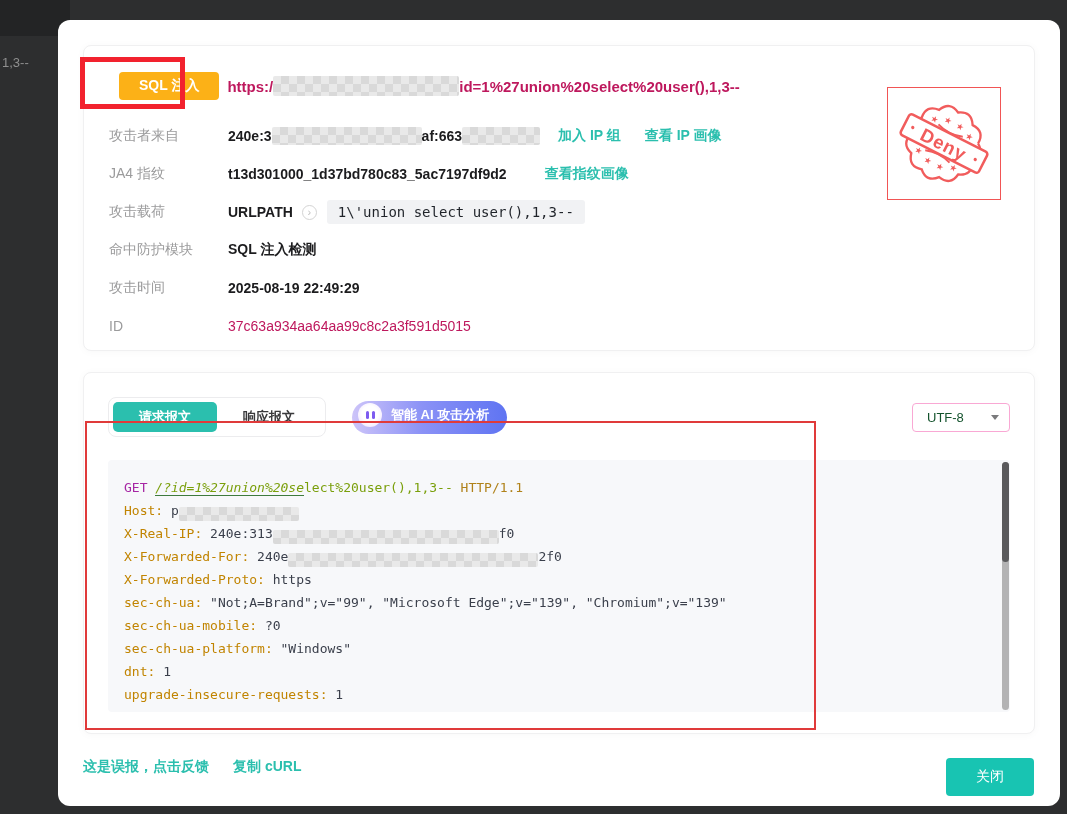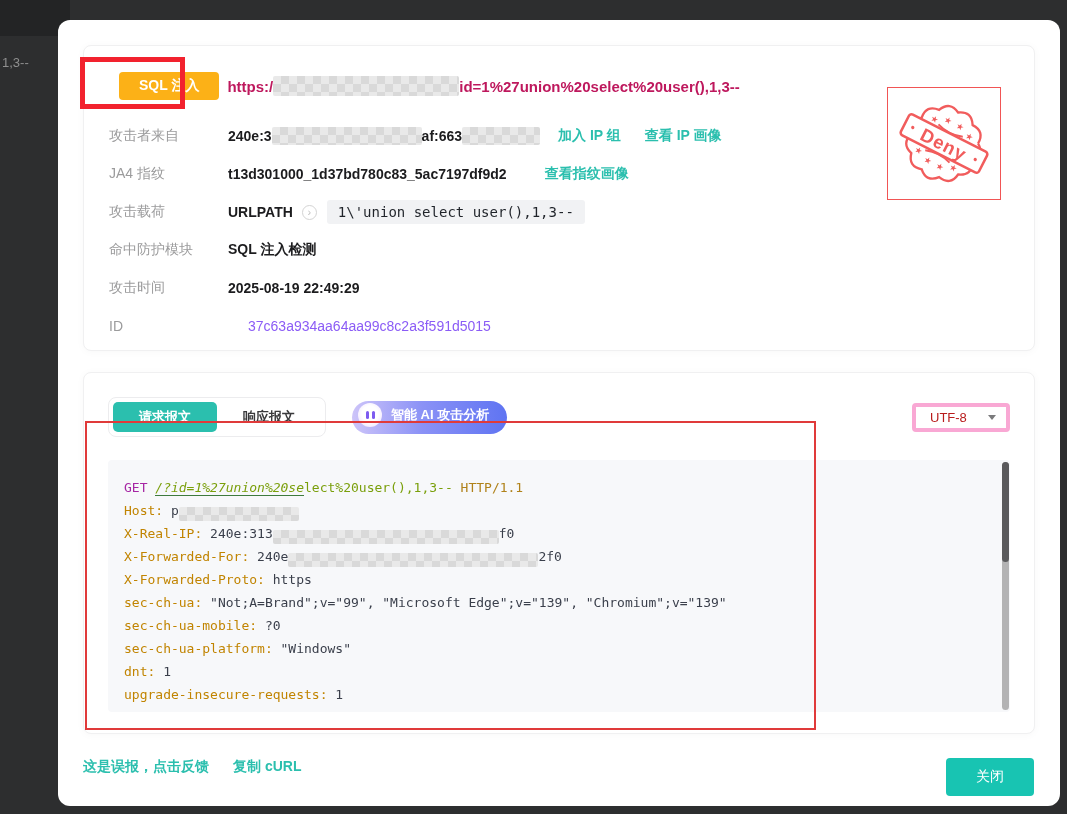--- a/index.html
+++ b/index.html
@@ -21,21 +21,21 @@
   
   .url-row { display:flex; align-items:center; margin-left:10px; margin-top:2px; }
   .sql-badge { background:#fcb117; color:#fff; font-weight:bold; font-size:14px;
                padding:5px 20px; border-radius:4px; white-space:nowrap; }
   .url-text { font-size:15px; font-weight:700; color:#be185d; margin-left:8px; display:flex; align-items:center; white-space:nowrap; }
 
   .detail-rows { margin-top:17px; }
   .d-row { display:flex; align-items:center; height:38px; font-size:14px; }
   .d-label { width:119px; flex:0 0 119px; color:#9b9b9c; }
   .d-value { display:flex; align-items:center; color:#1c1c1e; font-weight:600; white-space:nowrap; }
-  .d-value.normal { font-weight:400; color:#8b5cf6;margin-left:20px; }
+  .d-value.normal { font-weight:400; color:#be185d; }
 
   .redact { display:inline-block; height:18px; border-radius:2px; vertical-align:middle;
             background:
               linear-gradient(45deg,#d9d9d9 25%,transparent 25%,transparent 75%,#d9d9d9 75%),
               linear-gradient(45deg,#d9d9d9 25%,#e9e9e9 25%,#e9e9e9 75%,#d9d9d9 75%);
             background-size:16px 16px; background-position:0 0,8px 8px; }
   .url-text .redact { width:186px; height:20px; }
 
   .link { color:#2bbfae; font-weight:700; font-size:14px; text-decoration:none; cursor:pointer; }
   .gap24 { margin-left:24px; } .gap18 { margin-left:18px; }
@@ -57,22 +57,22 @@
 
   .ai-btn { margin-left:26px; display:flex; align-items:center; height:33px; padding:0 18px 4px 6px;
             border-radius:17px; background:linear-gradient(90deg,#cdc4f9 0%,#8b92f6 45%,#5f74f2 100%);
             color:#fff; font-size:13px; font-weight:700; cursor:pointer; white-space:nowrap; }
   .ai-ico { width:24px; height:24px; border-radius:50%; margin-right:9px;
             background:radial-gradient(circle at 50% 45%,#ffffff 45%,#ead9ff 100%);
             display:flex; align-items:center; justify-content:center; }
   .ai-face { width:3px; height:8px; background:#7d5bf0; border-radius:2px; box-shadow:6px 0 0 #7d5bf0; margin-left:-6px; }
 
   .enc-select { margin-left:auto; display:flex; align-items:center; justify-content:space-between;
-                width:98px; height:29px; border:4px solid #f9a8d4; border-radius:4px;
-                padding:0 10px 0 14px; font-size:13px; color:#b91c1c; cursor:pointer; }
+                width:98px; height:29px; border:1px solid #f9a8d4; border-radius:4px;
+                padding:0 10px 0 14px; font-size:13px; color:#14532d; cursor:pointer; }
   .caret { width:0; height:0; border-left:4px solid transparent; border-right:4px solid transparent; border-top:5px solid #7a7a7c; }
 
   .code-area { position:relative; margin-top:23px; height:252px; background:#f7f8fa; border-radius:4px;
                padding:16px 20px 0 16px; overflow:hidden; }
   .code-line { font-family:"DejaVu Sans Mono",monospace; font-size:13px; line-height:23px; white-space:pre; }
   .code-line .method { color:#a626a4; }
   .code-line .path   { color:#7a9f0b; }
   .code-line .u      { border-bottom:1px solid #3e7a3e;font-style:italic; }
   .code-line .proto  { color:#b0821a; }
   .code-line .key    { color:#c18401; }

